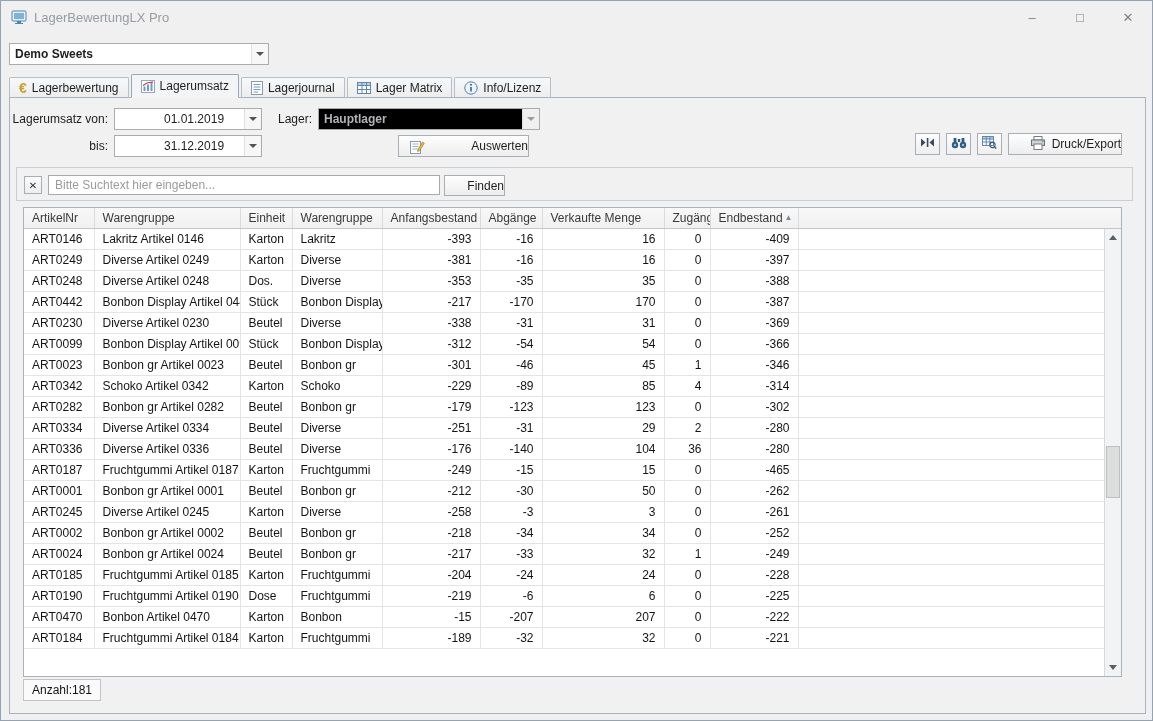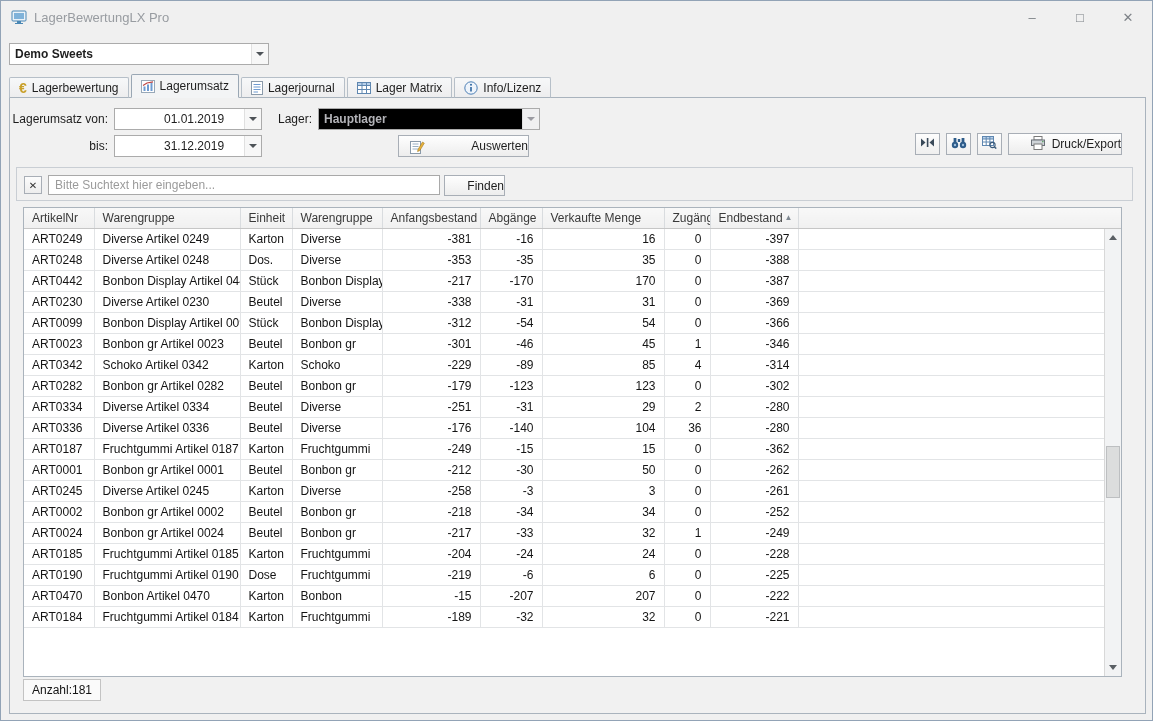--- a/index.html
+++ b/index.html
@@ -318,20 +318,32 @@
             <th>Zugänge</th>
             <th class="sorted">
               <span>Endbestand</span>
               <span class="sort-arrow">▲</span>
             </th>
             <th class="filler"></th>
           </tr>
         </thead>
         <tbody>
             <tr>
+              <td>ART0146</td>
+              <td>Lakritz Artikel 0146</td>
+              <td>Karton</td>
+              <td>Lakritz</td>
+              <td class="num">-393</td>
+              <td class="num">-16</td>
+              <td class="num">16</td>
+              <td class="num">0</td>
+              <td class="num">-409</td>
+              <td class="filler"></td>
+            </tr>
+            <tr>
               <td>ART0249</td>
               <td>Diverse Artikel 0249</td>
               <td>Karton</td>
               <td>Diverse</td>
               <td class="num">-381</td>
               <td class="num">-16</td>
               <td class="num">16</td>
               <td class="num">0</td>
               <td class="num">-397</td>
               <td class="filler"></td>
@@ -446,21 +458,21 @@
             </tr>
             <tr>
               <td>ART0187</td>
               <td>Fruchtgummi Artikel 0187</td>
               <td>Karton</td>
               <td>Fruchtgummi</td>
               <td class="num">-249</td>
               <td class="num">-15</td>
               <td class="num">15</td>
               <td class="num">0</td>
-              <td class="num">-362</td>
+              <td class="num">-465</td>
               <td class="filler"></td>
             </tr>
             <tr>
               <td>ART0001</td>
               <td>Bonbon gr Artikel 0001</td>
               <td>Beutel</td>
               <td>Bonbon gr</td>
               <td class="num">-212</td>
               <td class="num">-30</td>
               <td class="num">50</td>

